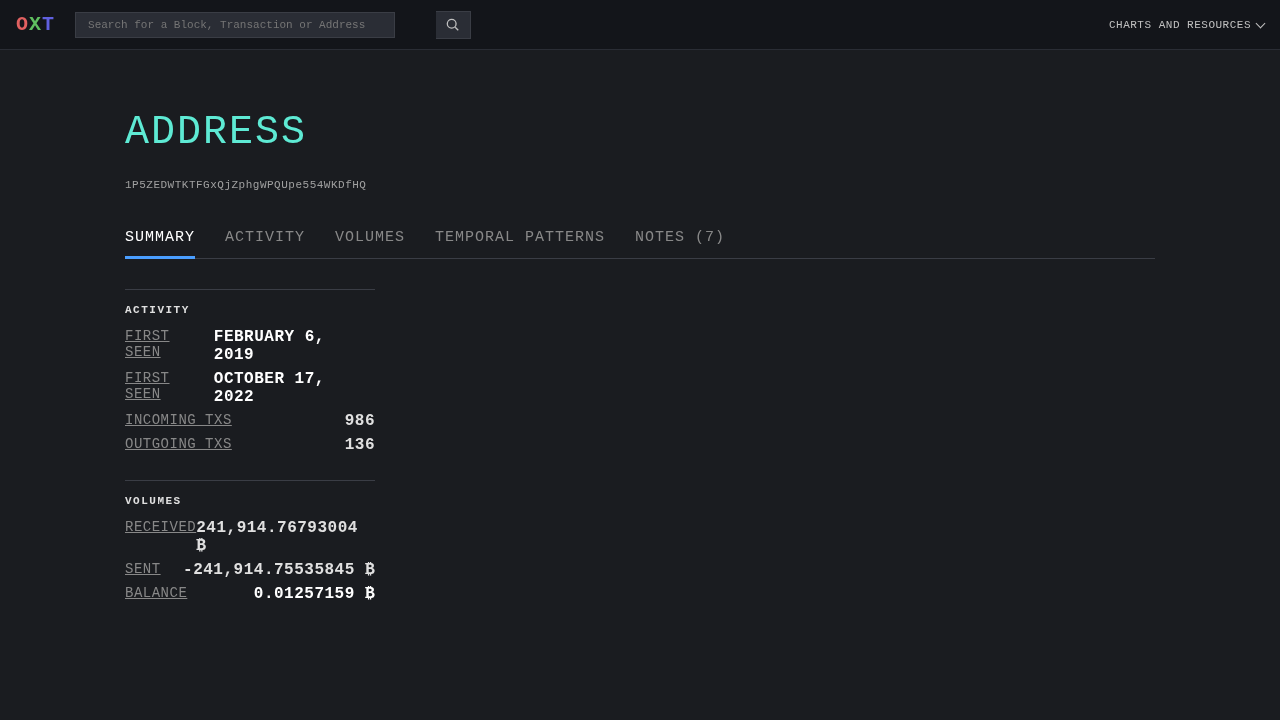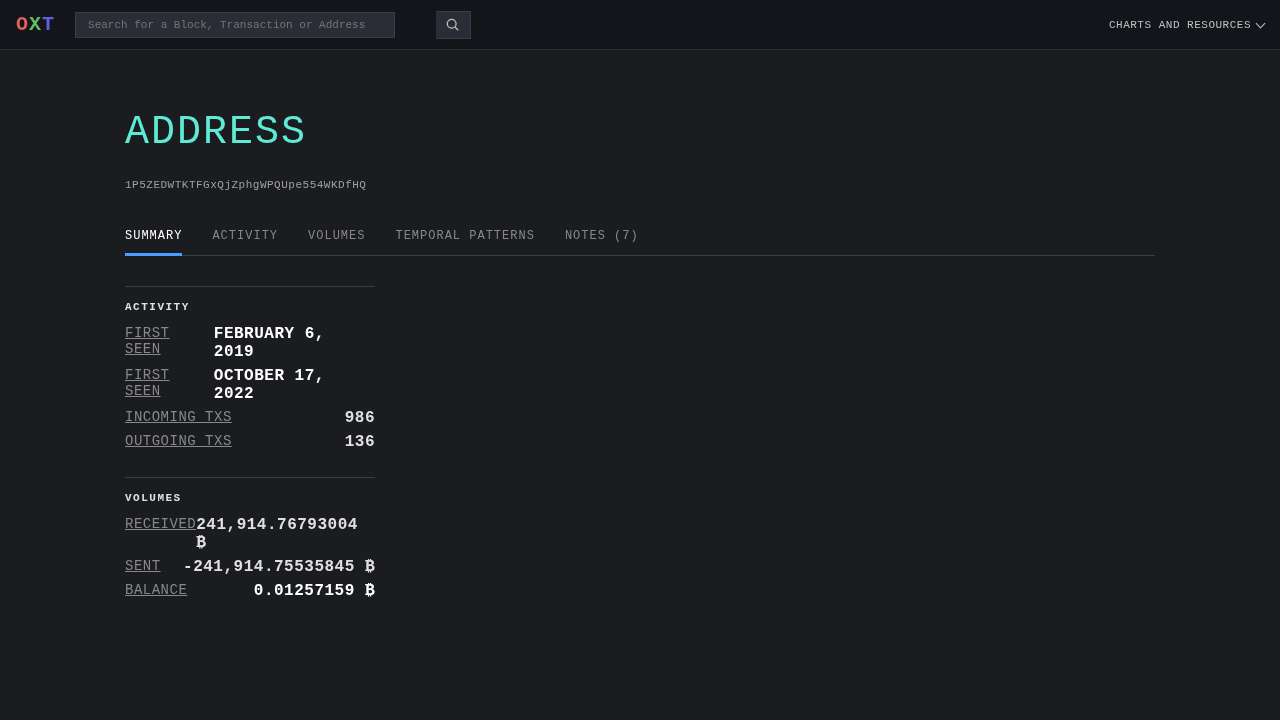--- a/index.html
+++ b/index.html
@@ -115,21 +115,21 @@
 
     
     #tabs {
       display: flex;
       gap: 30px;
       border-bottom: 1px solid #3a3d45;
       margin-bottom: 0;
     }
     .tab {
       padding: 8px 0 10px 0;
-      font-size: 12px;
+      font-size: 15px;
       letter-spacing: 1px;
       color: #888;
       cursor: pointer;
       border-bottom: 3px solid transparent;
       margin-bottom: -1px;
     }
     .tab.active {
       color: #ffffff;
       border-bottom: 3px solid #4a9eff;
     }

